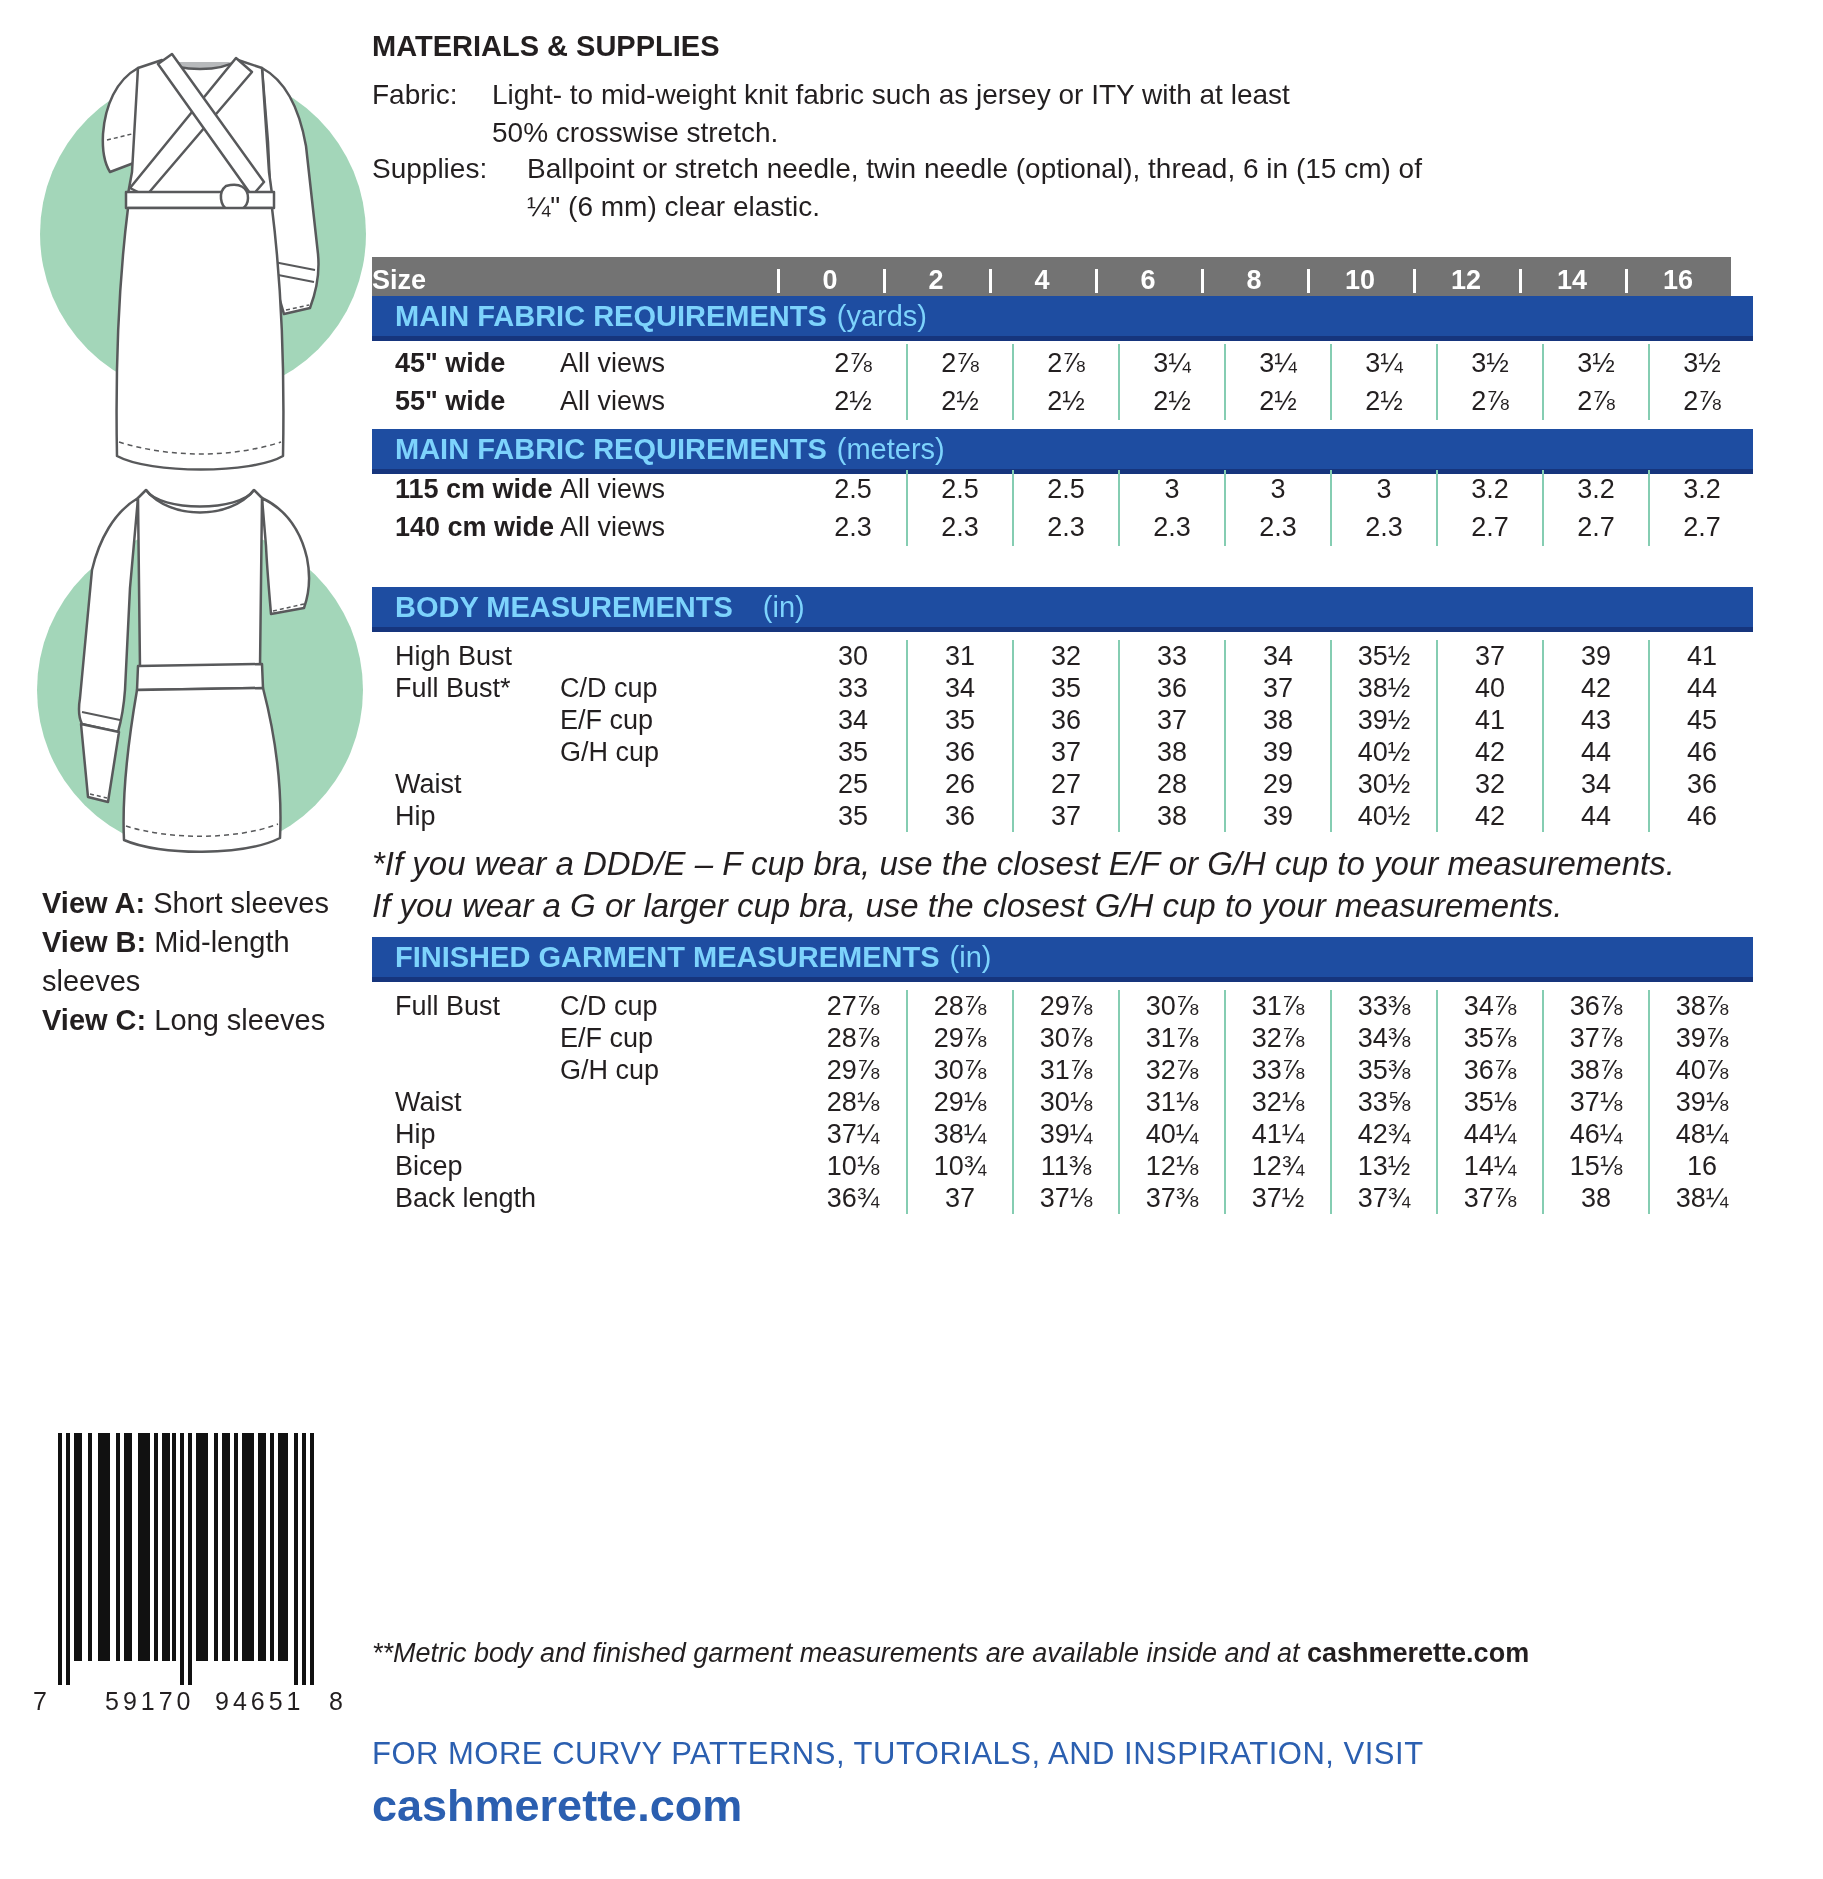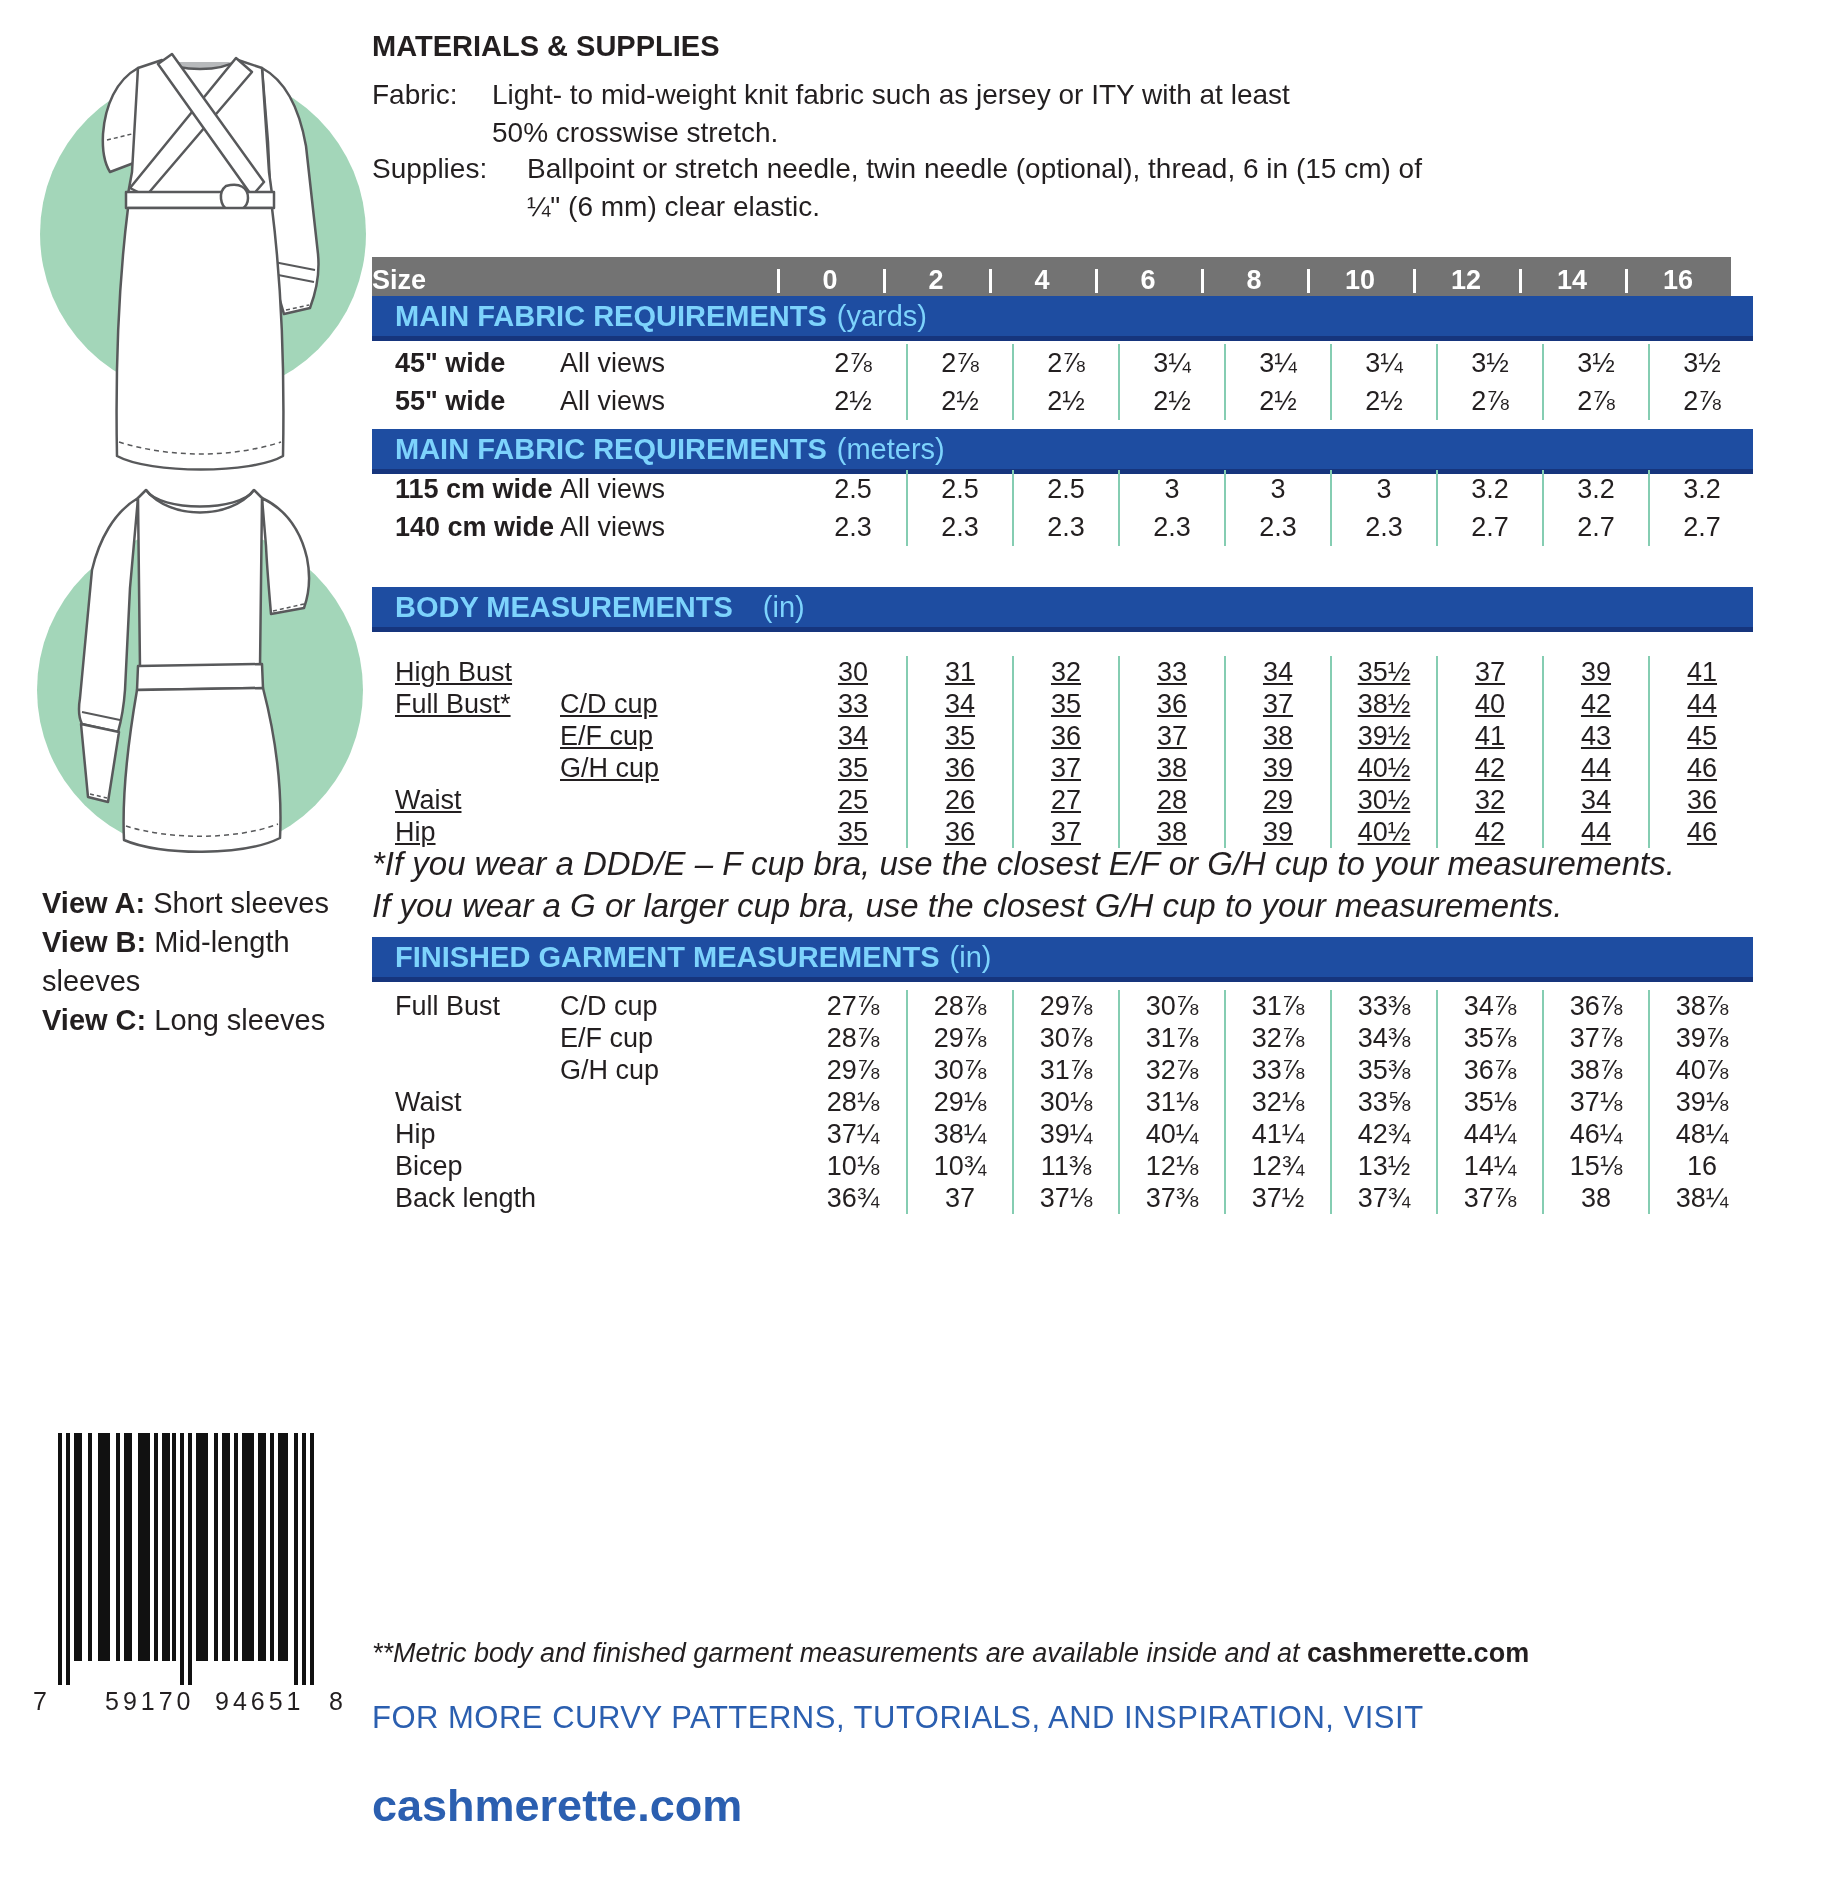--- a/index.html
+++ b/index.html
@@ -45,35 +45,35 @@
   .bar-blue .bar-bold { font-weight:bold; }
   .bar-blue .bar-norm { margin-left:10px; }
   #bar-yards    { top:296px; }
   #bar-meters   { top:429px; }
   #bar-body     { top:587px;gap:20px; }
   #bar-finished { top:937px; }
 
   .t-block { width:1381px; }
   #table-yards    { top:344px; }
   #table-meters   { top:470px; }
-  #table-body     { top:656px;text-decoration:underline; }
+  #table-body     { top:640px; }
   #table-finished { top:990px; }
   .t-row { display:grid; grid-template-columns:165px 240px repeat(9,106px); padding-left:23px; font-size:27px; }
   #table-yards .t-row, #table-meters .t-row { height:38px; line-height:38px; }
   #table-body .t-row, #table-finished .t-row { height:32px; line-height:32px; }
   #table-yards .t-label, #table-meters .t-label { font-weight:bold; }
   .t-cell { text-align:center; }
   .t-cell.sep { border-left:2px solid #85cdb2; }
 
   .note-italic { font-style:italic; font-size:33px; line-height:42px; }
   #body-note { top:843px; }
   #metric-note { top:1638px; font-size:27px; font-style:italic; }
   #metric-note .nb { font-style:normal; font-weight:bold; }
 
-  #footer-line { top:1700px; color:#2b5fb0; font-size:31px; letter-spacing:0.5px; }
+  #footer-line { top:1736px; color:#2b5fb0; font-size:31px; letter-spacing:0.5px; }
   #footer-url  { top:1780px; color:#2b5fb0; font-size:45px; font-weight:bold; }
 </style>
 </head>
 <body>
 
 <div class="page">
 
   <div class="illus" id="illus-front">
     <svg width="360" height="478" viewBox="0 0 360 478">
       <circle cx="183" cy="212" r="163" fill="#a3d6b9"></circle>

